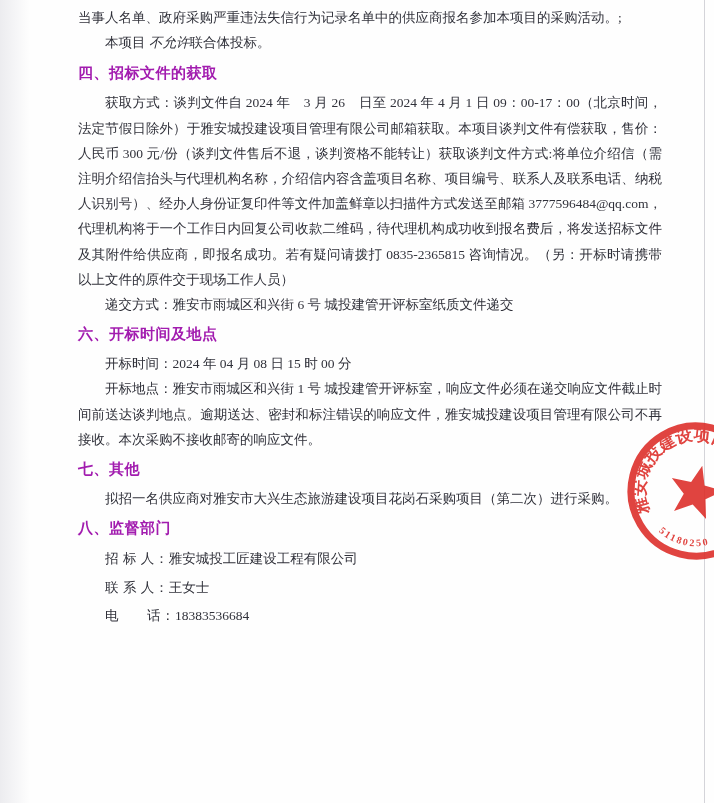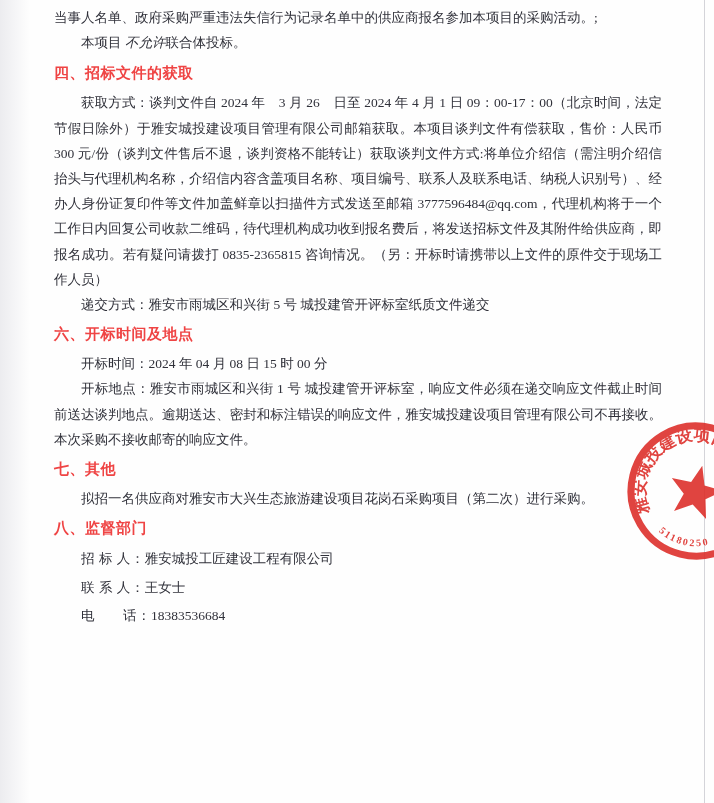--- a/index.html
+++ b/index.html
@@ -11,29 +11,29 @@
   .page { position:absolute; inset:0; background:#fefefe; }
   .edge-left {
     position:absolute; top:0; bottom:0; left:0; width:30px;
     background:linear-gradient(90deg,#ececef 0%, rgba(255,255,255,0) 100%);
   }
   .edge-line-right {
     position:absolute; top:0; bottom:0; left:704px; width:1px; background:#d4d4d9;
   }
   .doc {
     position:absolute; top:0; left:0; right:0; bottom:0;
-    padding:5px 52px 0 54px;
+    padding:5px 52px 0 78px;
     font-size:13.5px; line-height:25.2px;
     color:#30313a; text-align:justify;
   }
   .doc p { margin:0; }
   .ind { text-indent:2em; }
   h2 {
     font-family:"Liberation Sans","DejaVu Sans",sans-serif;
-    font-size:15px; font-weight:bold; color:#ef4444;
+    font-size:15px; font-weight:bold; color:#a21caf;
     margin:4px 0; line-height:26px; letter-spacing:0.5px;
   }
   .it { font-style:italic;font-family:Liberation Mono, monospace; }
   .contact { text-indent:2em; line-height:28.5px; }
   .contact .lbl { letter-spacing:0.5px; }
   .seal {
     position:absolute; left:616px; top:411px; width:160px; height:160px;
     transform:rotate(14deg); opacity:0.88; pointer-events:none;
   }
   .seal text {
@@ -50,21 +50,21 @@
 
   <div class="doc">
 
     <p class="cont">当事人名单、政府采购严重违法失信行为记录名单中的供应商报名参加本项目的采购活动。;</p>
 
     <p class="ind"><span>本项目 </span><i class="it">不允许</i><span>联合体投标。</span></p>
 
     <h2>四、招标文件的获取</h2>
     <p class="ind">获取方式：谈判文件自 2024 年　3 月 26　日至 2024 年 4 月 1 日 09：00-17：00（北京时间，法定节假日除外）于雅安城投建设项目管理有限公司邮箱获取。本项目谈判文件有偿获取，售价：人民币 300 元/份（谈判文件售后不退，谈判资格不能转让）获取谈判文件方式:将单位介绍信（需注明介绍信抬头与代理机构名称，介绍信内容含盖项目名称、项目编号、联系人及联系电话、纳税人识别号）、经办人身份证复印件等文件加盖鲜章以扫描件方式发送至邮箱 3777596484@qq.com，代理机构将于一个工作日内回复公司收款二维码，待代理机构成功收到报名费后，将发送招标文件及其附件给供应商，即报名成功。若有疑问请拨打 0835-2365815 咨询情况。（另：开标时请携带以上文件的原件交于现场工作人员）</p>
 
-    <p class="ind">递交方式：雅安市雨城区和兴街 5 号  城投建管开评标室纸质文件递交</p>
+    <p class="ind">递交方式：雅安市雨城区和兴街 6 号  城投建管开评标室纸质文件递交</p>
 
     <h2>六、开标时间及地点</h2>
     <p class="ind">开标时间：2024 年 04 月 08 日  15 时 00 分</p>
     <p class="ind">开标地点：雅安市雨城区和兴街 1 号  城投建管开评标室，响应文件必须在递交响应文件截止时间前送达谈判地点。逾期送达、密封和标注错误的响应文件，雅安城投建设项目管理有限公司不再接收。本次采购不接收邮寄的响应文件。</p>
 
     <h2>七、其他</h2>
     <p class="ind">拟招一名供应商对雅安市大兴生态旅游建设项目花岗石采购项目（第二次）进行采购。</p>
 
     <h2>八、监督部门</h2>
 

